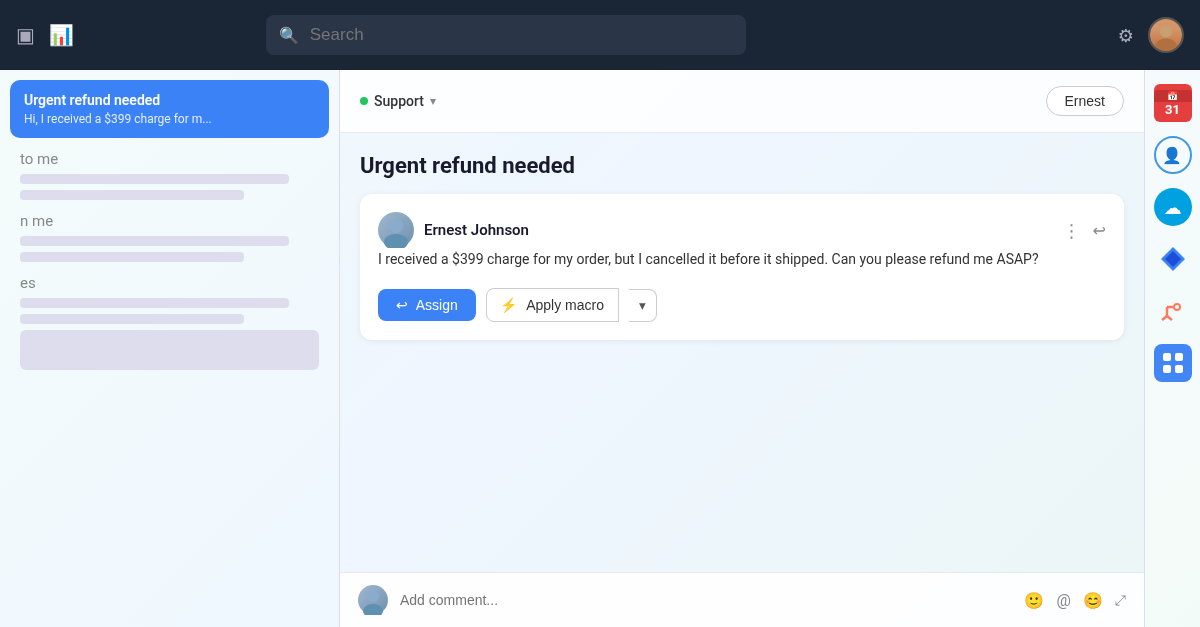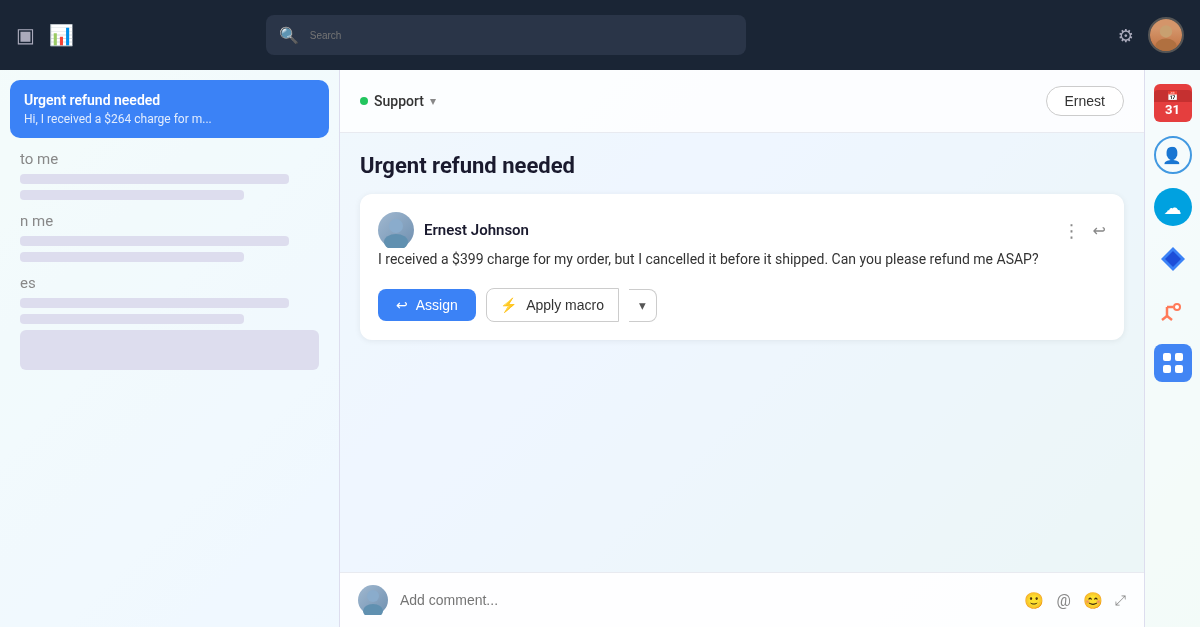--- a/index.html
+++ b/index.html
@@ -40,21 +40,21 @@
       align-items: center;
       padding: 0 14px;
       height: 40px;
       gap: 10px;
     }
     .search-bar input {
       background: transparent;
       border: none;
       outline: none;
       color: #eab308;
-      font-size: 10px;
+      font-size: 17px;
       width: 100%;
     }
     .topbar-right {
       display: flex;
       align-items: center;
       gap: 14px;
       margin-left: auto;
     }
     .avatar-circle {
       width: 36px;
@@ -371,21 +371,21 @@
     </div>
   </div>
 </div>
 
 <div class="main-layout">
 
   <div class="left-sidebar">
 
     <div class="ticket-item-active">
       <div class="ticket-item-title">Urgent refund needed</div>
-      <div class="ticket-item-preview">Hi, I received a $264 charge for m...</div>
+      <div class="ticket-item-preview">Hi, I received a $399 charge for m...</div>
     </div>
 
     <div class="skeleton-block">
       <div class="skeleton-meta">to me</div>
       <div class="skeleton-line long"></div>
       <div class="skeleton-line medium"></div>
     </div>
     <div class="skeleton-block">
       <div class="skeleton-meta">n me</div>
       <div class="skeleton-line long"></div>

